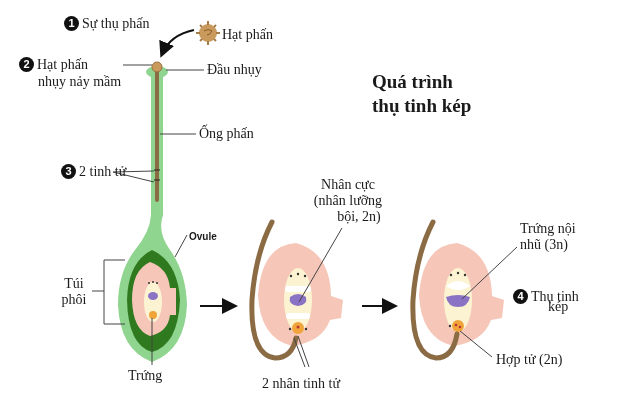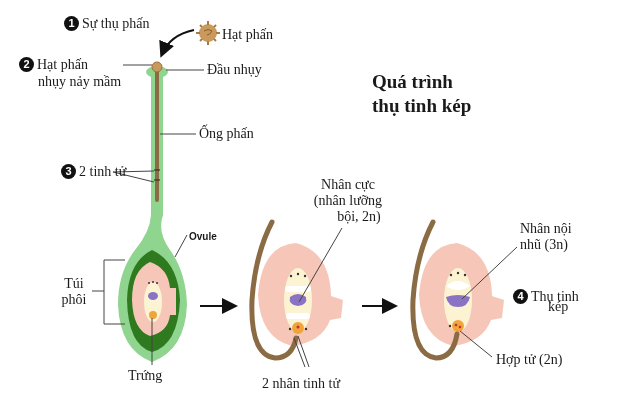--- a/index.html
+++ b/index.html
@@ -159,21 +159,21 @@
 
   <div class="lbl center" style="left:304px; top:177px; width:88px;">
     <span style="display:block">Nhân cực</span>
     <span style="display:block">(nhân lưỡng</span>
     <span style="display:block; padding-left:22px">bội, 2n)</span>
   </div>
 
   <div class="lbl" style="left:262px; top:376px;text-align:right;">2 nhân tinh tử</div>
 
   <div class="lbl" style="left:520px; top:221px;">
-    <span style="display:block">Nhân nội</span>
+    <span style="display:block">Trứng nội</span>
     <span style="display:block">nhũ (3n)</span>
   </div>
 
   <div class="lbl" style="left:513px; top:281px;margin-top:8px;">
     <span class="num">4</span><span>Thụ tinh</span>
   </div>
   <div class="lbl" style="left:548px; top:299px;">kép</div>
 
   <div class="lbl" style="left:496px; top:352px;">Hợp tử (2n)</div>
 

